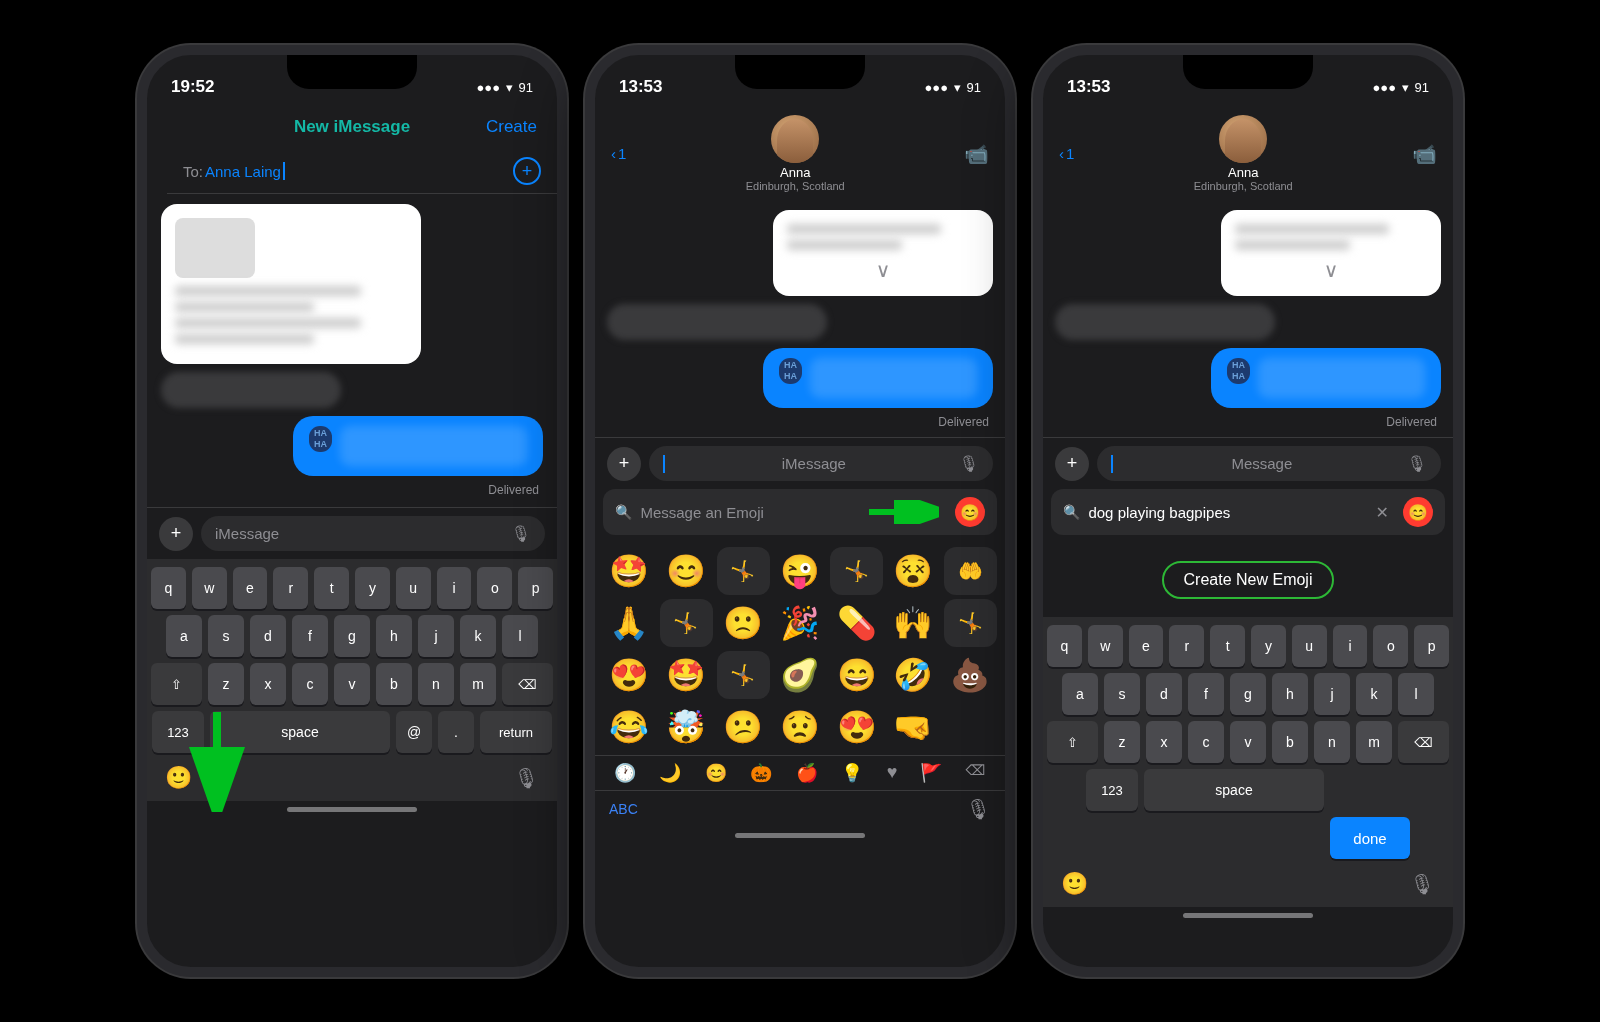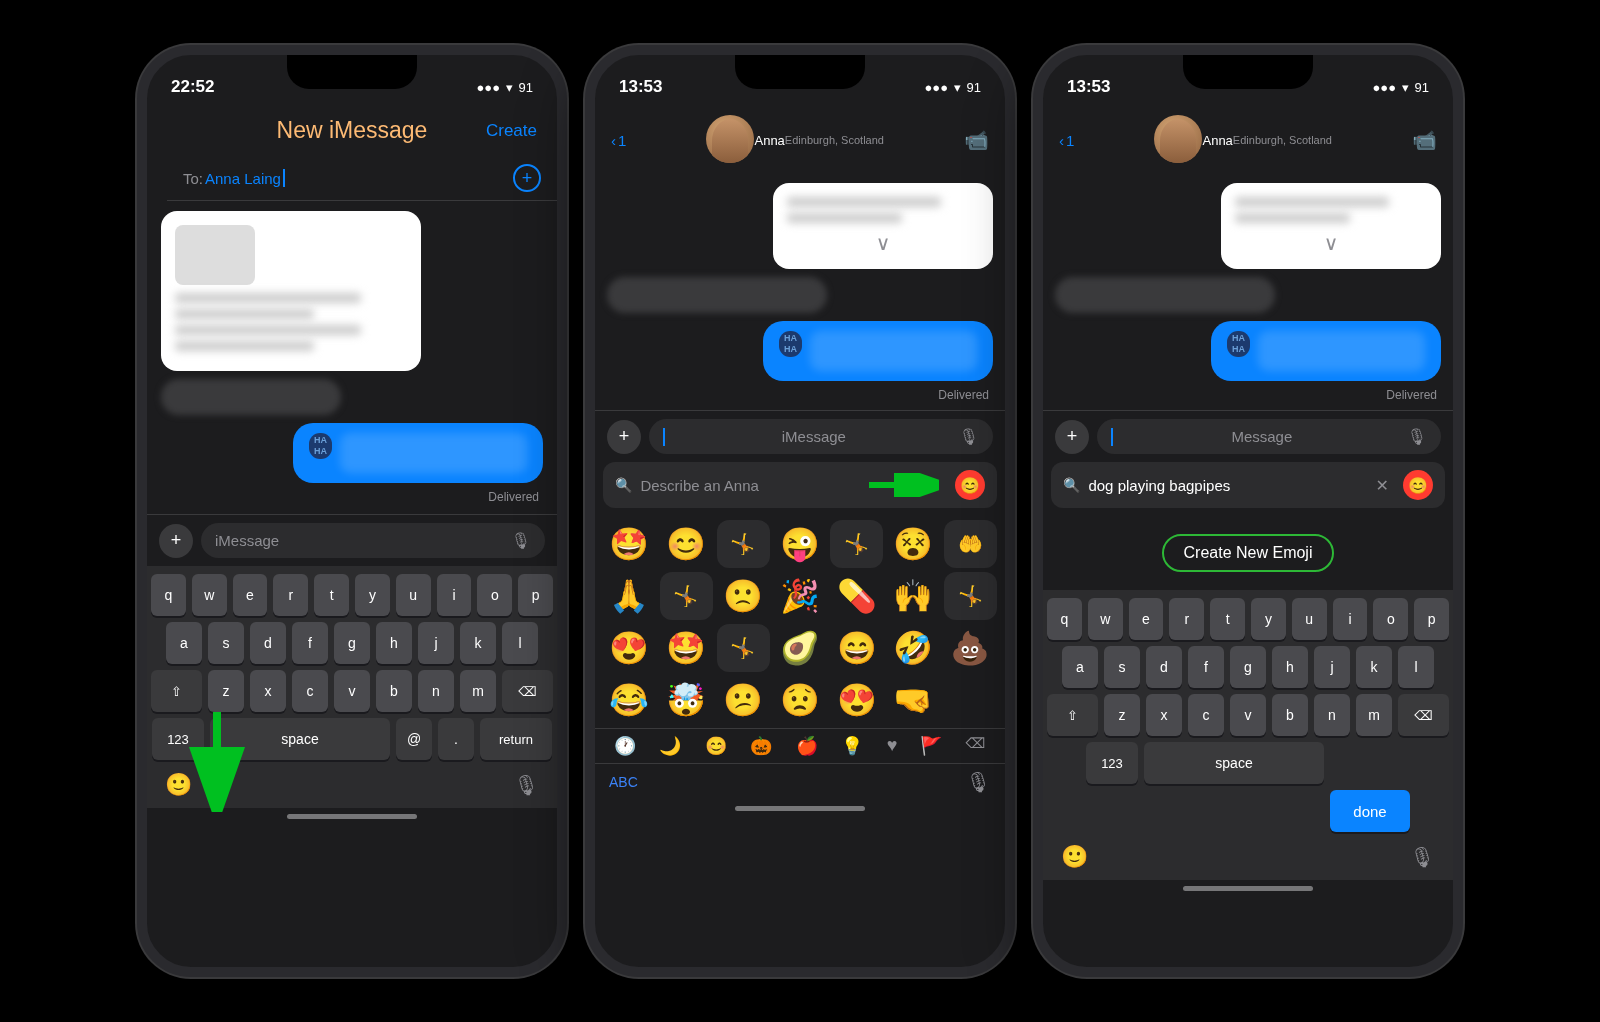--- a/index.html
+++ b/index.html
@@ -72,23 +72,23 @@
     
     .p1-header {
       text-align: center;
       padding: 12px 20px;
       position: relative;
       display: flex;
       justify-content: center;
       align-items: center;
     }
     .p1-header-title {
-      font-size: 23px;
-      font-weight: 400;
-      color: #fdba74;
+      font-size: 17px;
+      font-weight: 700;
+      color: #14b8a6;
     }
     .p1-header-cancel {
       position: absolute;
       right: 20px;
       font-size: 17px;
       color: #0a84ff;
     }
     .p1-to-row {
       display: flex;
       align-items: center;
@@ -293,20 +293,21 @@
     }
     .p2-back {
       color: #0a84ff;
       font-size: 15px;
       display: flex;
       align-items: center;
       gap: 2px;
     }
     .p2-contact {
       display: flex;
+      flex-direction: column;
       align-items: center;
     }
     .p2-avatar {
       width: 48px;
       height: 48px;
       border-radius: 50%;
       background: linear-gradient(135deg, #c8a882, #8b6f4e);
       overflow: hidden;
       margin-bottom: 2px;
     }
@@ -450,21 +451,21 @@
       font-size: 18px;
       color: #8e8e93;
     }
   </style>
 </head>
 <body>
 
 <div class="phone">
   <div class="notch"></div>
   <div class="status-bar">
-    <span class="status-time">22:52</span>
+    <span class="status-time">19:52</span>
     <div class="status-icons">
       <span>●●●</span>
       <span>▾</span>
       <span>91</span>
     </div>
   </div>
   <div class="screen">
     <div class="p1-header">
       <span class="p1-header-title">New iMessage</span>
       <span class="p1-header-cancel">Create</span>
@@ -613,21 +614,21 @@
       <div class="input-plus-btn">+</div>
       <div class="input-field">
         <span style="width:2px;height:18px;background:#0a84ff;display:inline-block;margin-right:4px;"></span>
         <span style="color:#8e8e93;">iMessage</span>
         <span class="mic-icon">🎙</span>
       </div>
     </div>
 
     <div class="emoji-search-bar">
       <span class="search-icon-small">🔍</span>
-      <span class="search-placeholder">Describe an Anna</span>
+      <span class="search-placeholder">Message an Emoji</span>
 
       <svg style="display:inline-block; margin-right: 8px;" width="70" height="24">
         <defs>
           <marker id="arrowhead2" markerWidth="10" markerHeight="7" refX="5" refY="3.5" orient="auto">
             <polygon points="0 0, 10 3.5, 0 7" fill="#00c020"></polygon>
           </marker>
         </defs>
         <line x1="0" y1="12" x2="55" y2="12" stroke="#00c020" stroke-width="6" marker-end="url(#arrowhead2)"></line>
       </svg>
       <div class="emoji-picker-btn">😊</div>

